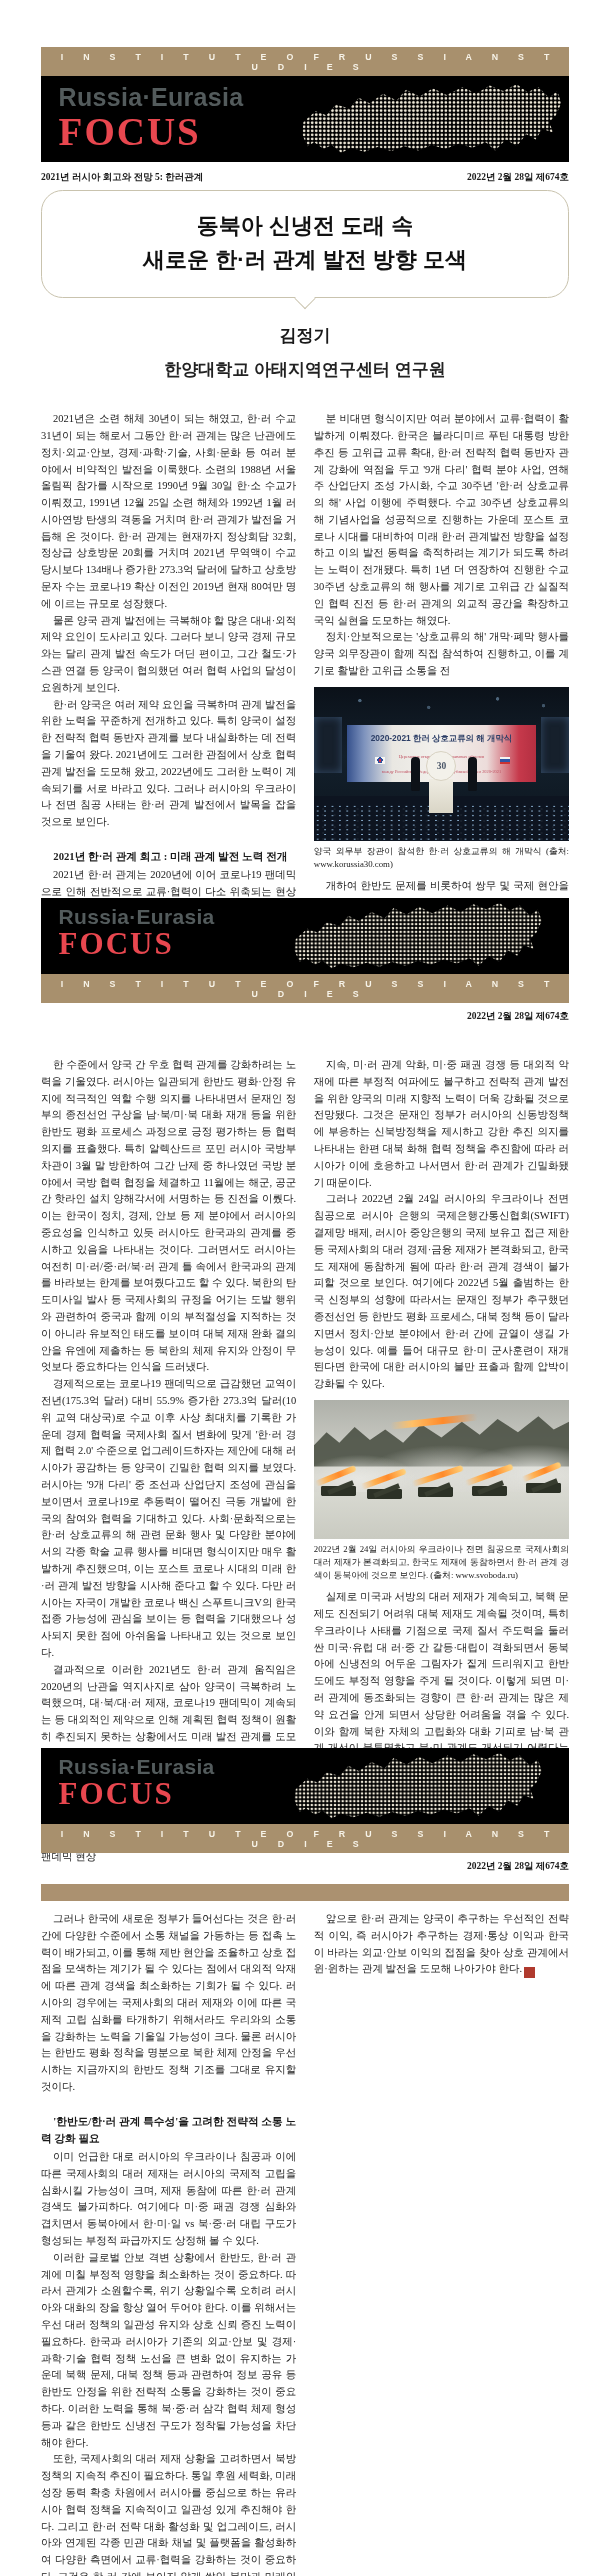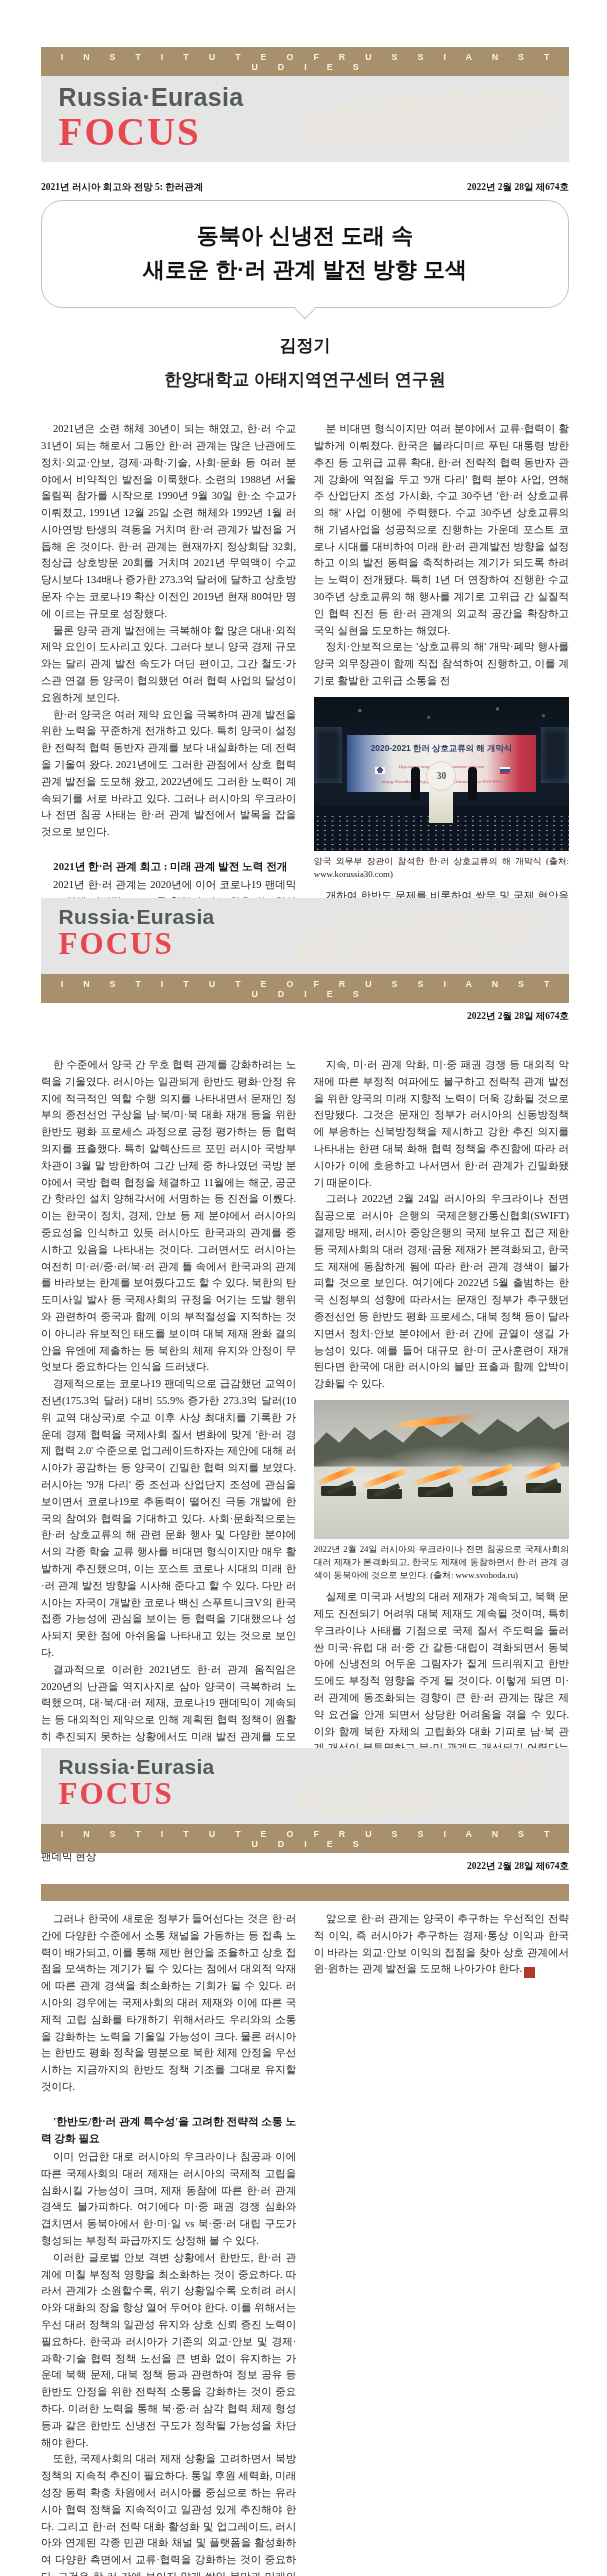--- a/index.html
+++ b/index.html
@@ -5,37 +5,37 @@
   html,body{margin:0;padding:0;background:#ffffff;}
   .canvas{position:relative;width:608px;height:2576px;background:#fff;overflow:hidden;
           font-family:"Liberation Serif",serif;color:#1a1a1a;}
   .page{position:absolute;left:41px;width:528px;}
   #page1{top:47px;} #page2{top:898px;} #page3{top:1748px;}
 
   
   .band{background:#a8906d;color:#f7f3e8;text-align:center;
         font-family:"Liberation Sans",sans-serif;font-weight:bold;
         font-size:8.8px;letter-spacing:8.8px;padding:4.7px 0 4px 8.8px;}
-  .masthead{background:#e5e5e5;position:relative;overflow:hidden;}
+  .masthead{background:#000000;position:relative;overflow:hidden;}
   .masthead.mh1{height:86px;}
   .masthead.mh2{height:76px;}
   .logo{position:absolute;left:17.6px;top:9.5px;line-height:1;}
   .mh2 .logo{top:8px;}
   .logo .l1{font-family:"Liberation Sans",sans-serif;font-weight:bold;color:#535b5c;
             font-size:25px;letter-spacing:0.3px;}
   .mh2 .logo .l1{font-size:21px;}
   .logo .l2{font-family:"Liberation Serif",serif;font-weight:bold;color:#e8474f;
             font-size:39px;letter-spacing:2px;margin-top:1.4px;}
   .mh2 .logo .l2{font-size:31px;}
   .map{position:absolute;right:5.4px;top:4px;}
   .mh2 .map{top:1.4px;}
 
   
   .issue-row{display:flex;justify-content:space-between;font-weight:bold;
-             font-size:9.5px;margin-top:19px;}
+             font-size:9.5px;margin-top:9px;}
   .title-bubble{position:relative;border:1.4px solid #c9c3ae;border-radius:21.6px;
                 margin-top:6px;padding:18px 10.8px 20px;text-align:center;}
   .title-bubble .t{font-family:"Liberation Sans",sans-serif;font-weight:bold;
                    font-size:22px;line-height:1.56;color:#111;}
   .tail{position:absolute;left:50%;bottom:-8px;width:13.5px;height:13.5px;
         transform:translateX(-50%) rotate(45deg);background:#fff;
         border-right:1.4px solid #c9c3ae;border-bottom:1.4px solid #c9c3ae;}
   .author{font-family:"Liberation Sans",sans-serif;text-align:center;font-weight:bold;
           font-size:17px;margin-top:26px;}
   .affil{font-family:"Liberation Sans",sans-serif;text-align:center;font-weight:bold;

